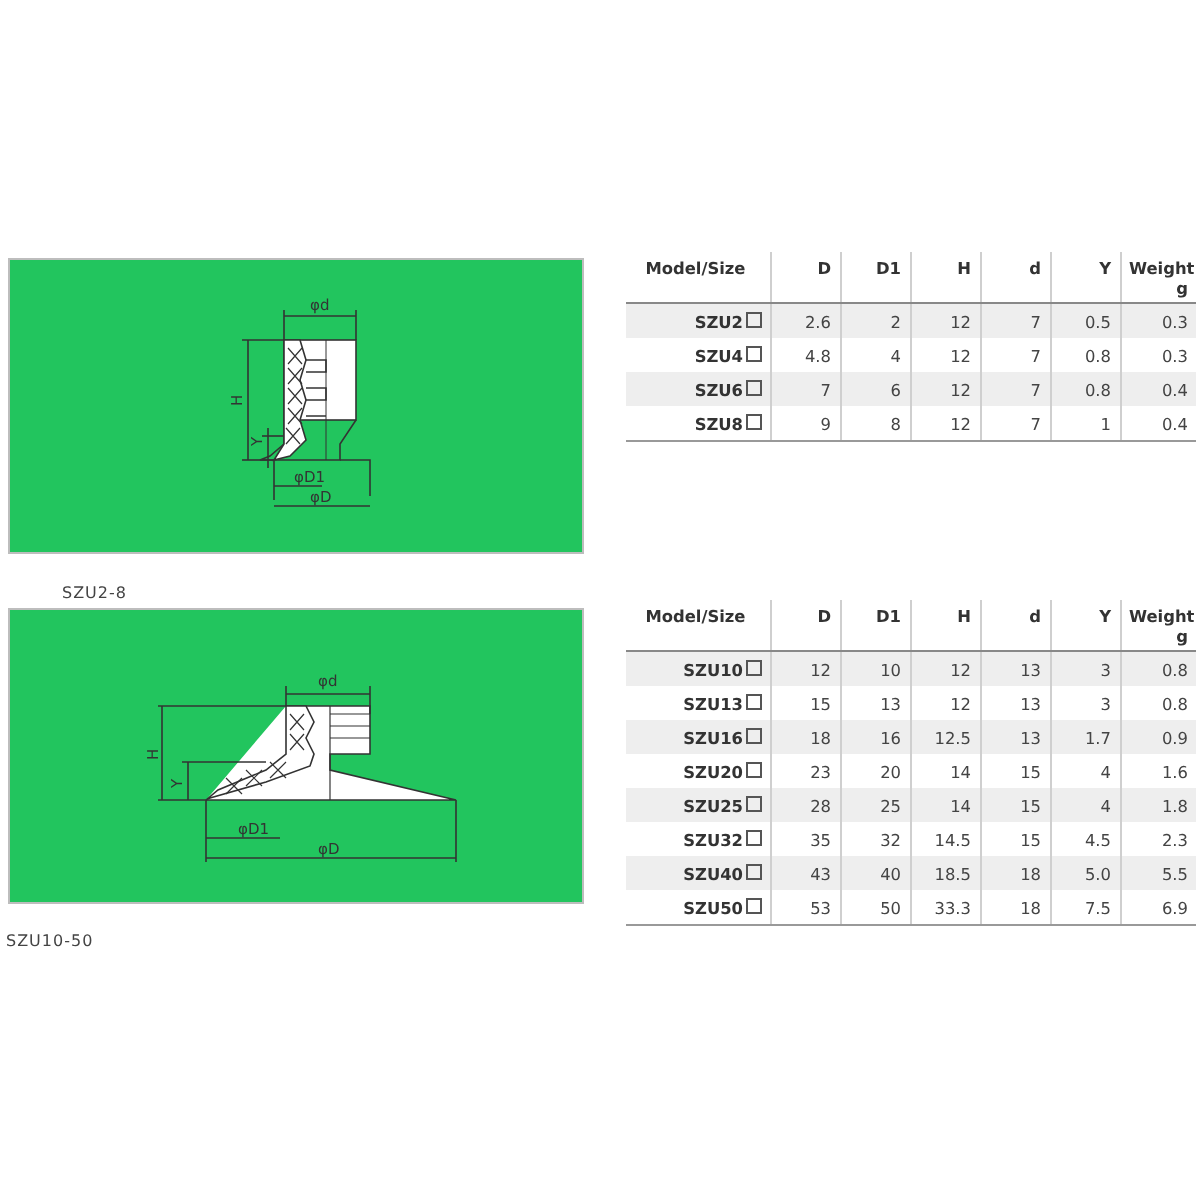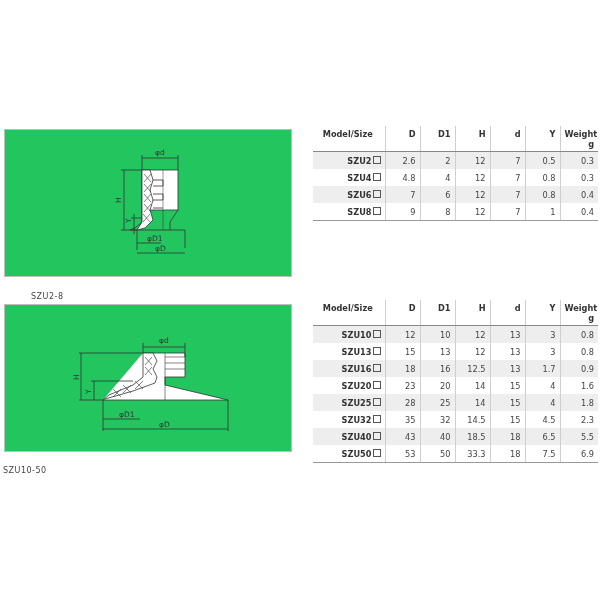--- a/index.html
+++ b/index.html
@@ -232,21 +232,21 @@
       <td>15</td>
       <td>4.5</td>
       <td>2.3</td>
     </tr>
     <tr class="alt">
       <td class="model"><span>SZU40</span><span class="box"></span></td>
       <td>43</td>
       <td>40</td>
       <td>18.5</td>
       <td>18</td>
-      <td>6.5</td>
+      <td>5.0</td>
       <td>5.5</td>
     </tr>
     <tr>
       <td class="model"><span>SZU50</span><span class="box"></span></td>
       <td>53</td>
       <td>50</td>
       <td>33.3</td>
       <td>18</td>
       <td>7.5</td>
       <td>6.9</td>

